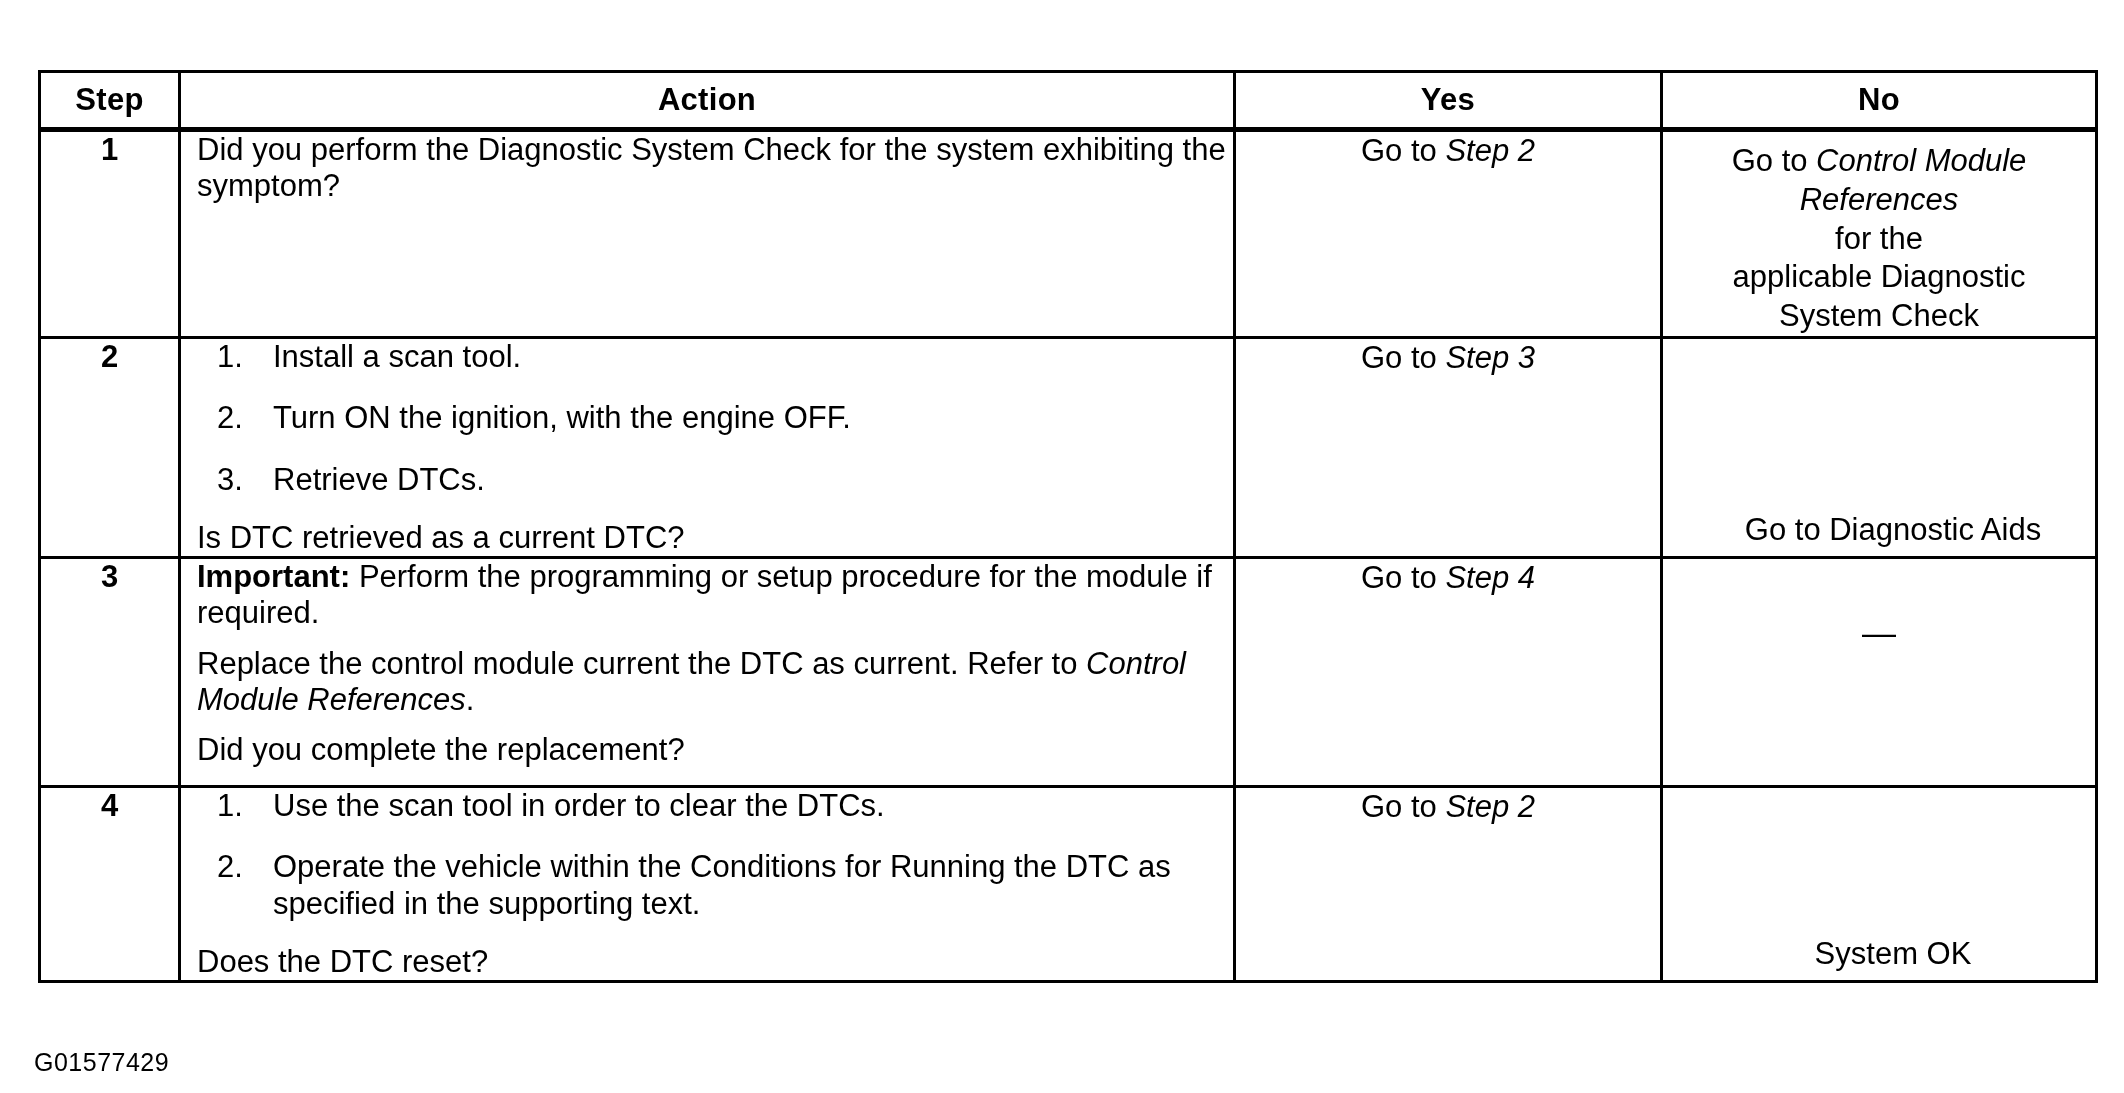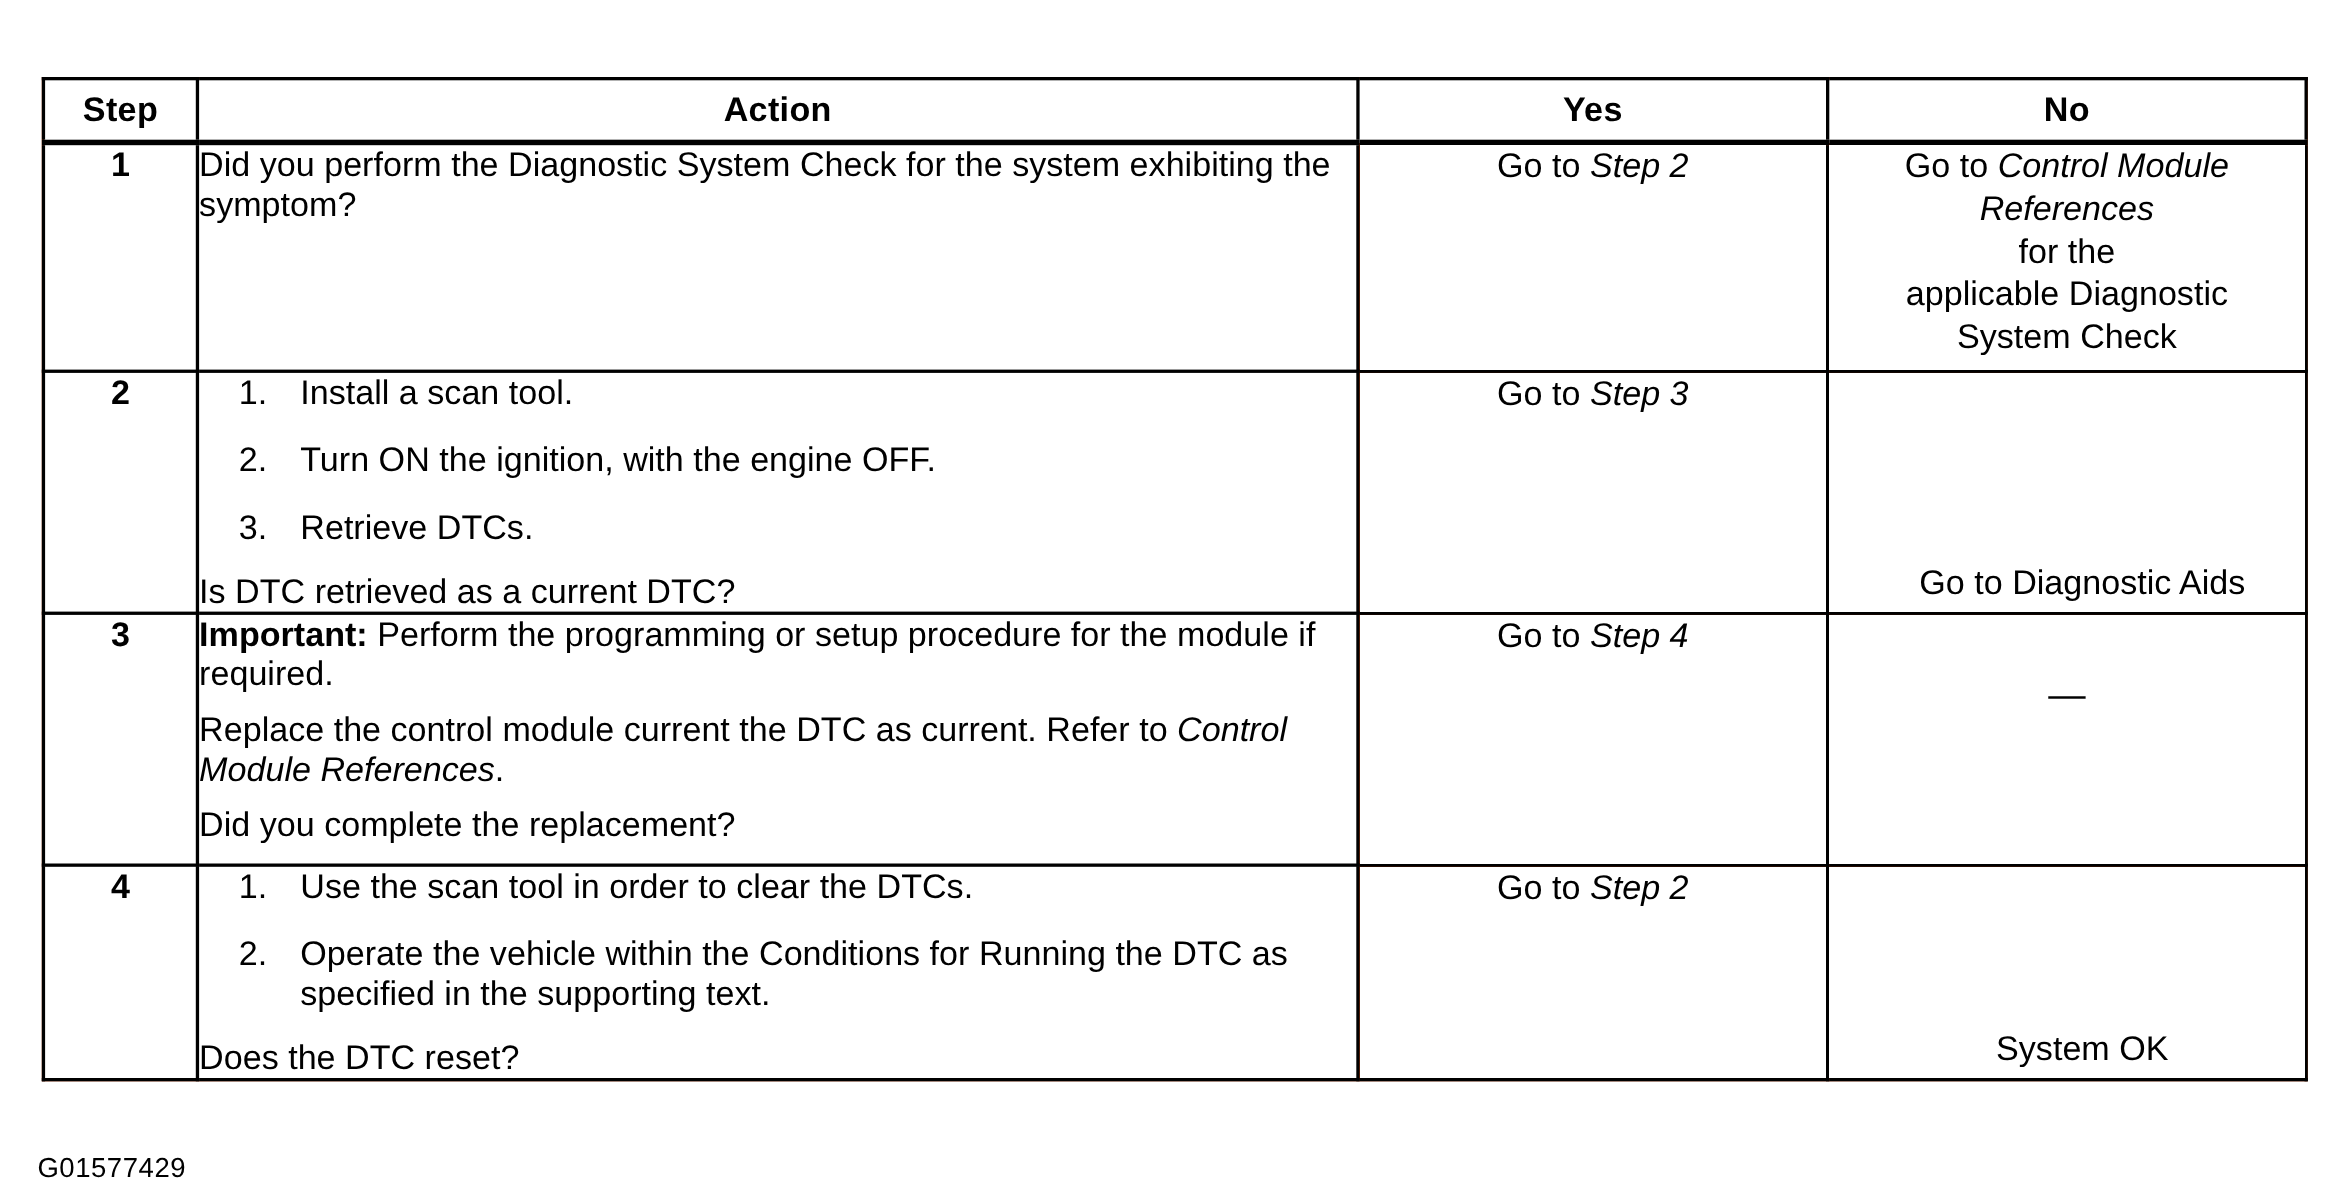--- a/index.html
+++ b/index.html
@@ -21,21 +21,21 @@
     position: absolute;
     left: 38px;
     top: 70px;
     width: 2057px;
   }
 
   table.diag {
     border-collapse: collapse;
     table-layout: fixed;
     width: 100%;
-    background: #c2410c;
+    background: #d946ef;
   }
 
   table.diag col.c-step   { width: 140px; }
   table.diag col.c-action { width: 1055px; }
   table.diag col.c-yes    { width: 427px; }
   table.diag col.c-no     { width: 435px; }
 
   table.diag th,
   table.diag td {
     border: 3px solid #000000;
@@ -88,30 +88,31 @@
   }
   .cell-yes .yes-inner {
     padding-bottom: 6px;
   }
 
   
   .cell-no {
     vertical-align: top;
   }
   .cell-no .no-inner {
+    padding-top: 10px;
   }
   
   tr.r2 .cell-no, tr.r4 .cell-no { vertical-align: bottom; }
   tr.r2 .cell-no .no-inner, tr.r4 .cell-no .no-inner { padding-top: 0; padding-bottom: 6px; padding-left: 28px; }
   tr.r3 .cell-no { vertical-align: top; }
   tr.r3 .cell-no .no-inner { padding-top: 52px; font-size: 34px; }
 
   
   .p-block {
-    margin: 0 0 0 0;
+    margin: 0 0 0 16px;
   }
   .p-block + .p-block {
     margin-top: 14px;
   }
 
   
   ol.steps {
     list-style: none;
     margin: 0;
     padding: 0;

